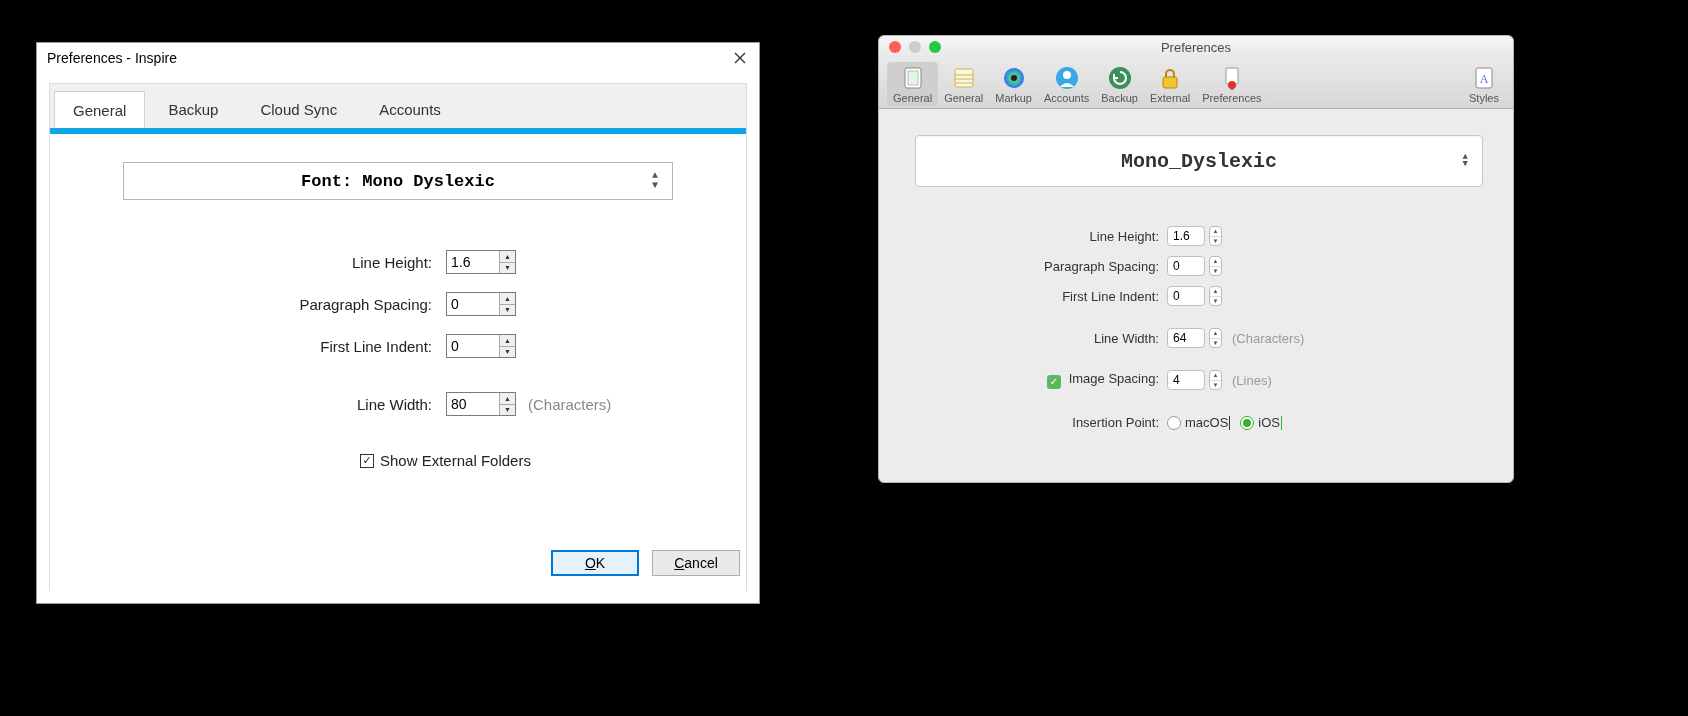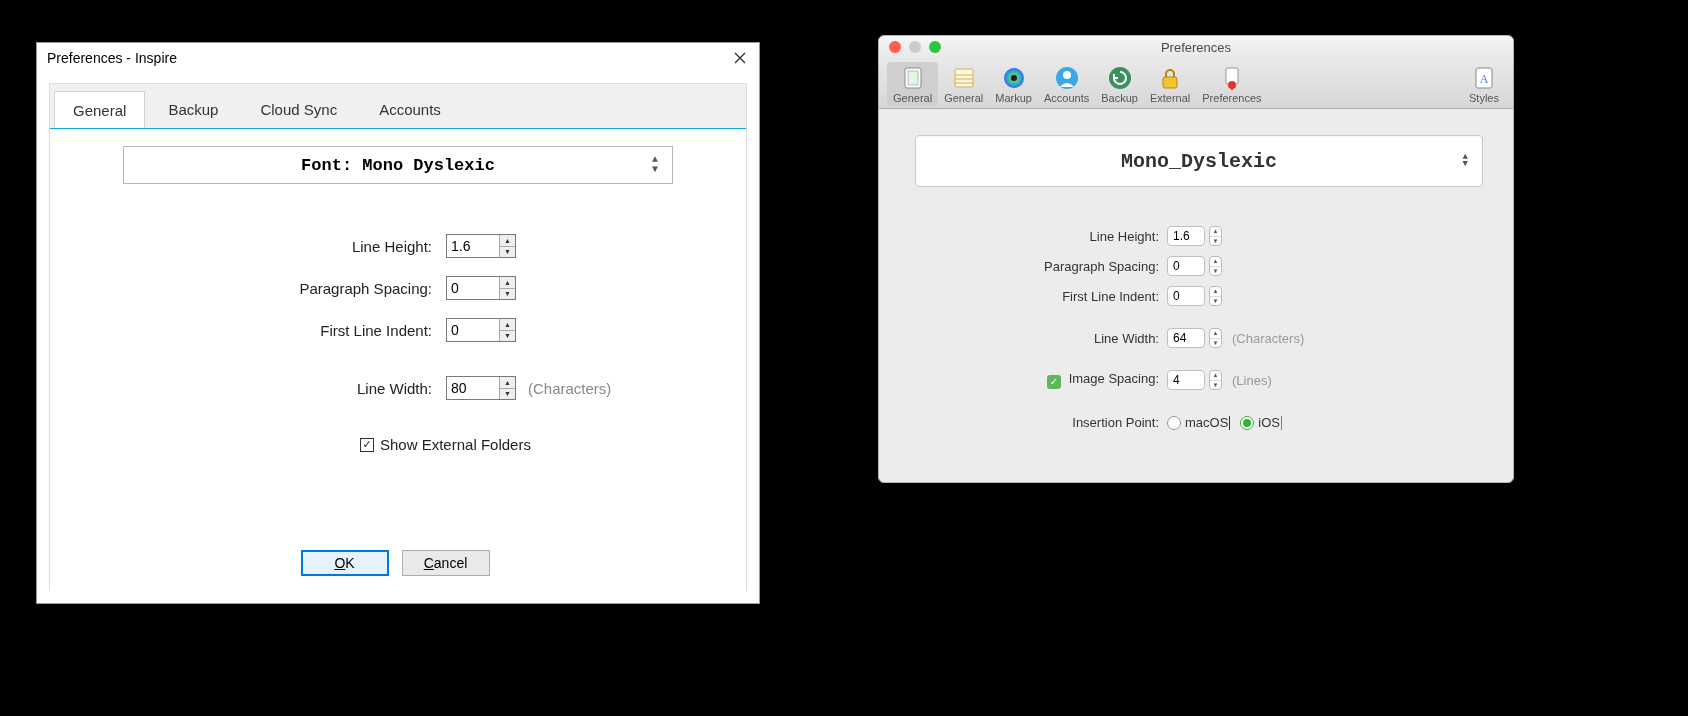--- a/index.html
+++ b/index.html
@@ -62,24 +62,24 @@
     margin-left: 4px;
   }
   .win-tab.active {
     background: #fff;
     border-color: #d0d0d0;
     position: relative;
     top: 1px;
   }
   .win-content {
     background: #fff;
-    border-top: 1px solid #0ea5e9;
+    border-top: 6px solid #0ea5e9;
     height: calc(100% - 42px);
     position: relative;
-    padding-top: 17px;
+    padding-top: 28px;
   }
   .win-font-row {
     margin: 0 auto;
     width: 550px;
     height: 38px;
     border: 1px solid #b5b5b5;
     display: flex;
     align-items: center;
     justify-content: center;
     position: relative;
@@ -162,21 +162,21 @@
     align-items: center;
     justify-content: center;
     font-size: 11px;
     line-height: 1;
   }
   .win-buttons {
     position: absolute;
     bottom: 16px;
     left: 0; right: 6px;
     display: flex;
-    justify-content: center;
+    justify-content: flex-end;
     gap: 13px;
   }
   .win-btn {
     width: 88px;
     height: 26px;
     background: #e9e9e9;
     border: 1px solid #adadad;
     font-size: 14px;
     cursor: pointer;
     display: flex;

